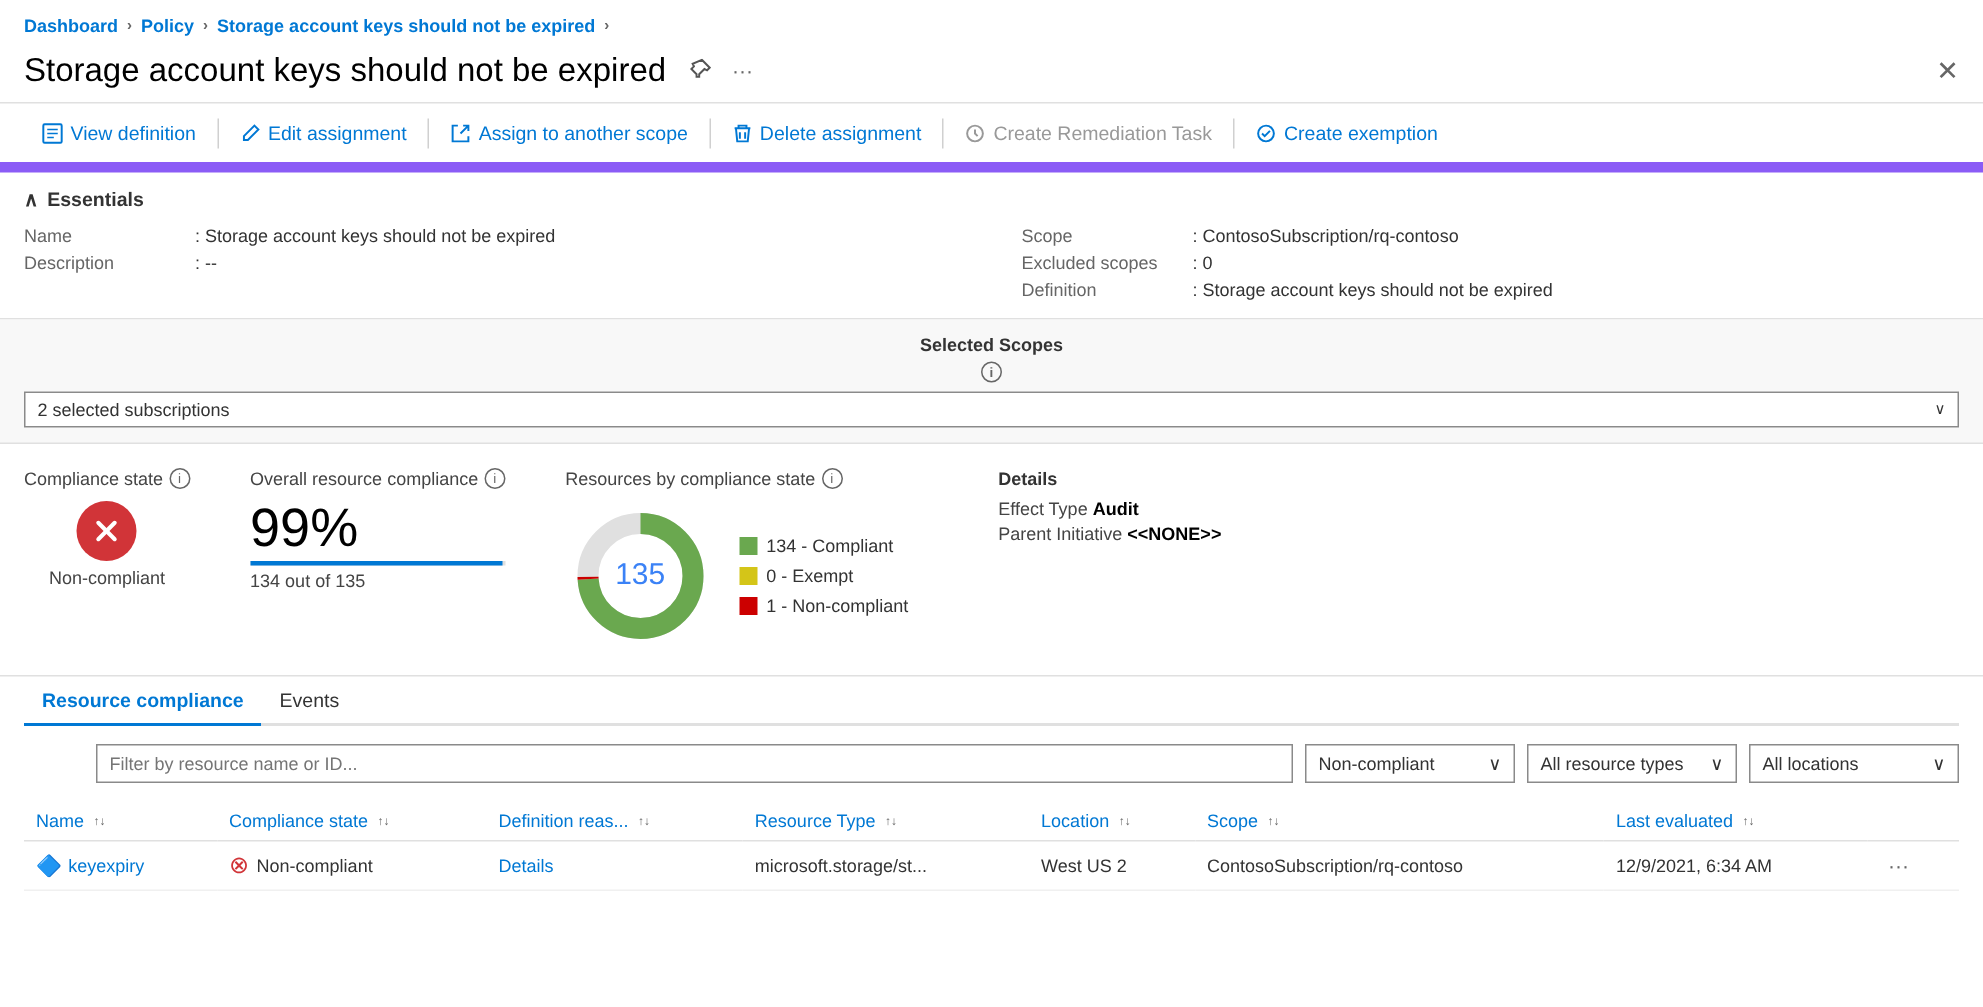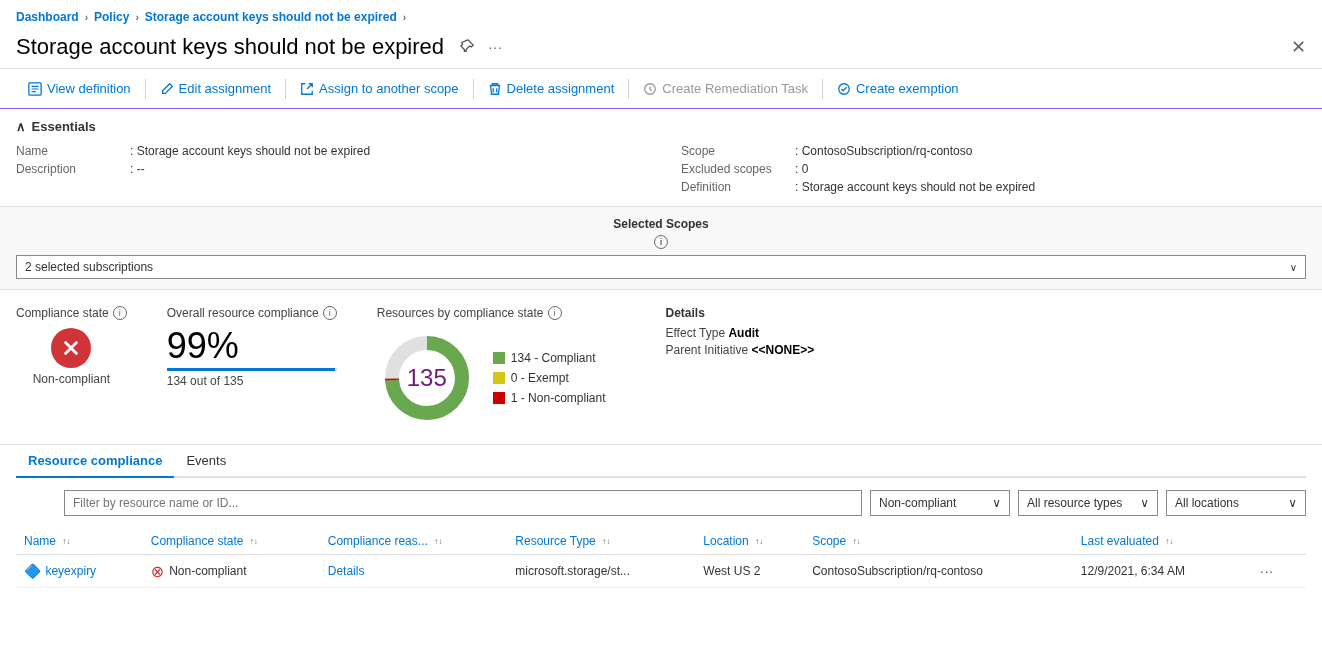--- a/index.html
+++ b/index.html
@@ -11,21 +11,21 @@
     .breadcrumb .current { color: #0078d4; }
 
     .page-header { padding: 4px 16px 8px; border-bottom: 1px solid #e0e0e0; }
     .page-title-row { display: flex; align-items: center; gap: 8px; }
     .page-title { font-size: 22px; font-weight: 300; color: #000; }
     .page-title-icons { display: flex; gap: 6px; align-items: center; margin-left: 4px; }
     .icon-btn { background: none; border: none; cursor: pointer; color: #666; font-size: 14px; padding: 2px 4px; }
     .close-btn { margin-left: auto; background: none; border: none; cursor: pointer; font-size: 18px; color: #666; }
     .page-subtitle { font-size: 12px; color: #666; margin-top: 2px; }
 
-    .toolbar { display: flex; align-items: center; gap: 0; padding: 8px 16px; border-bottom: 1px solid #8b5cf6; flex-wrap: wrap; }
+    .toolbar { display: flex; align-items: center; gap: 0; padding: 8px 16px; border-bottom: 7px solid #8b5cf6; flex-wrap: wrap; }
     .toolbar-btn { display: flex; align-items: center; gap: 5px; background: none; border: none; cursor: pointer; color: #0078d4; font-size: 13px; padding: 4px 12px; }
     .toolbar-btn.disabled { color: #999; cursor: not-allowed; }
     .toolbar-divider { width: 1px; height: 20px; background: #d0d0d0; margin: 0 2px; }
 
     .essentials { border-bottom: 1px solid #e0e0e0; padding: 10px 16px; }
     .essentials-header { display: flex; align-items: center; gap: 6px; font-size: 13px; font-weight: 600; margin-bottom: 8px; cursor: pointer; }
     .essentials-grid { display: grid; grid-template-columns: 1fr 1fr; gap: 4px 40px; }
     .essentials-row { display: flex; align-items: baseline; gap: 4px; font-size: 12px; padding: 2px 0; }
     .essentials-label { color: #666; min-width: 110px; }
     .essentials-value { color: #333; }
@@ -47,21 +47,21 @@
     .compliance-text { font-size: 12px; color: #444; }
 
     .overall-compliance { min-width: 160px; }
     .compliance-pct { font-size: 36px; font-weight: 300; color: #000; line-height: 1; }
     .compliance-bar { height: 3px; background: #e0e0e0; margin-top: 4px; position: relative; }
     .compliance-bar-fill { height: 100%; background: #0078d4; }
     .compliance-fraction { font-size: 12px; color: #444; margin-top: 3px; }
 
     .donut-section { display: flex; gap: 16px; align-items: center; }
     .donut-container { position: relative; width: 100px; height: 100px; }
-    .donut-label { position: absolute; top: 50%; left: 50%; transform: translate(-50%, -50%); font-size: 24px; font-weight: 400; color: #701a75; }
+    .donut-label { position: absolute; top: 50%; left: 50%; transform: translate(-50%, -50%); font-size: 20px; font-weight: 400; color: #3b82f6; }
     .legend { display: flex; flex-direction: column; gap: 6px; justify-content: center; }
     .legend-item { display: flex; align-items: center; gap: 6px; font-size: 12px; }
     .legend-dot { width: 12px; height: 12px; flex-shrink: 0; }
 
     .details-block { margin-left: 20px; }
     .details-title { font-size: 12px; font-weight: 600; margin-bottom: 6px; }
     .details-row { font-size: 12px; color: #444; margin-bottom: 3px; }
     .details-row strong { color: #000; }
 
     .resource-compliance-section { padding: 0 16px 16px; }
@@ -310,21 +310,21 @@
       <tr>
         <th>
           <span>Name</span>
           <span class="sort-icons">↑↓</span>
         </th>
         <th>
           <span>Compliance state</span>
           <span class="sort-icons">↑↓</span>
         </th>
         <th>
-          <span>Compliance reas...</span>
+          <span>Definition reas...</span>
           <span class="sort-icons">↑↓</span>
         </th>
         <th>
           <span>Resource Type</span>
           <span class="sort-icons">↑↓</span>
         </th>
         <th>
           <span>Location</span>
           <span class="sort-icons">↑↓</span>
         </th>

